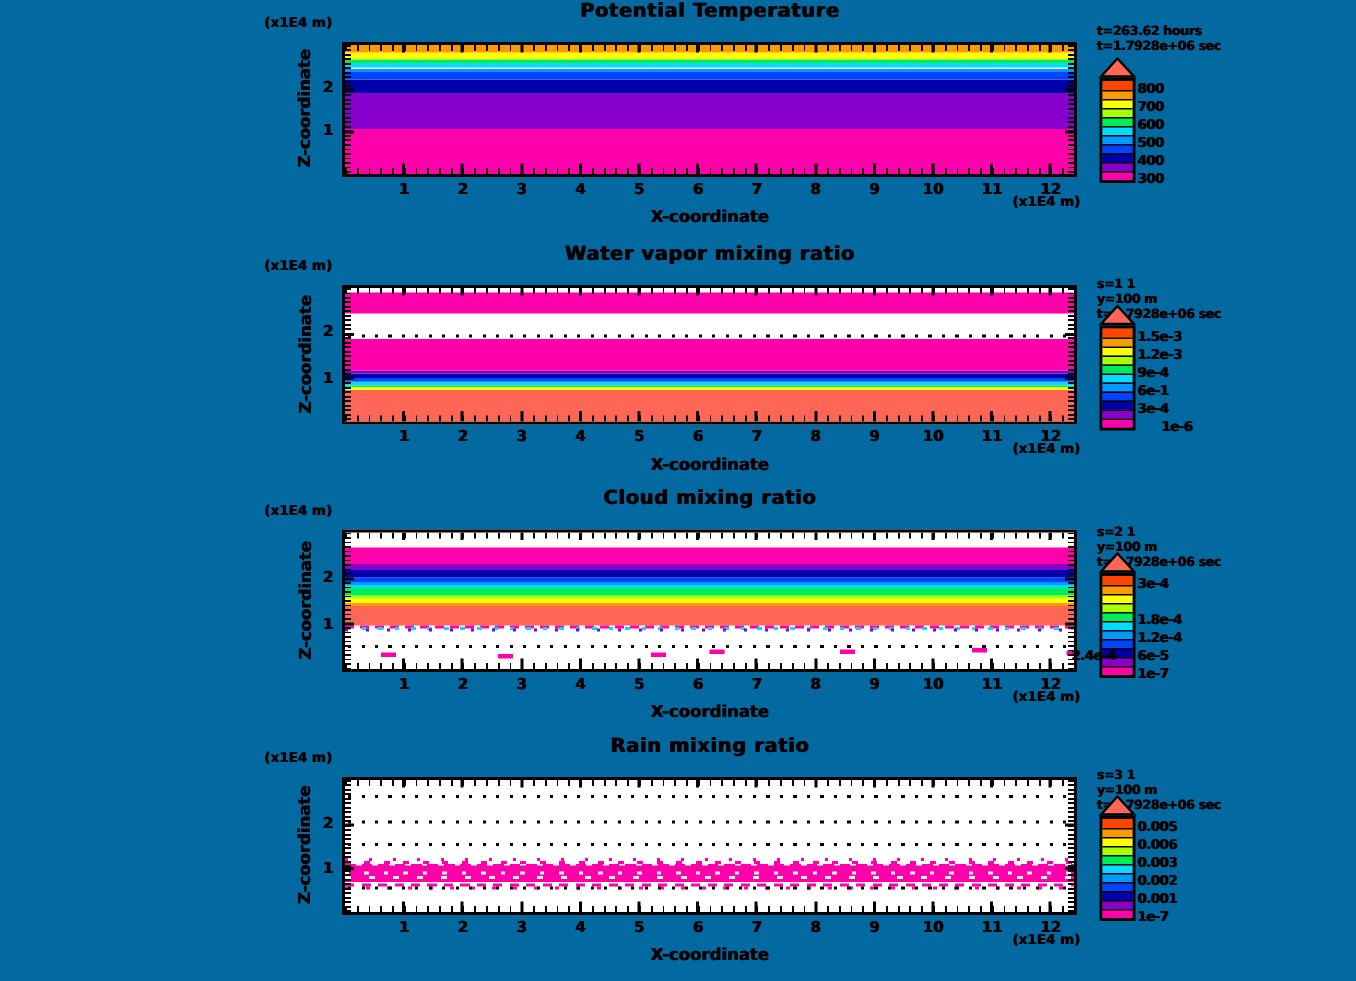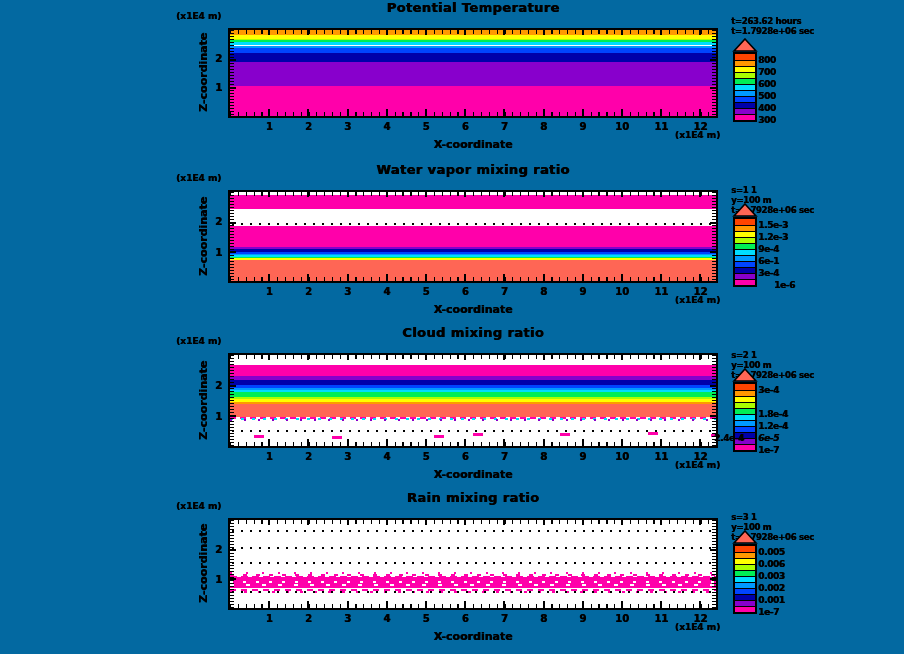--- a/index.html
+++ b/index.html
@@ -299,21 +299,21 @@
         <div class="cb-seg" style="height: 6px; background: rgb(0, 153, 255); border-top: 1px solid rgb(0, 0, 0);"></div>
         <div class="cb-seg" style="height: 6px; background: rgb(0, 68, 255); border-top: 1px solid rgb(0, 0, 0);"></div>
         <div class="cb-seg" style="height: 6px; background: rgb(0, 0, 170); border-top: 1px solid rgb(0, 0, 0);"></div>
         <div class="cb-seg" style="height: 6px; background: rgb(136, 0, 204); border-top: 1px solid rgb(0, 0, 0);"></div>
         <div class="cb-seg" style="height: 6px; background: rgb(255, 0, 170); border-top: 1px solid rgb(0, 0, 0);"></div>
       </div>
       <div class="abs cb-label" style="left: 758px; top: 385px;">3e-4</div>
       <div class="abs cb-label" style="left: 714px; top: 397px; margin-top: 36px;">2.4e-4</div>
       <div class="abs cb-label" style="left: 758px; top: 409px;">1.8e-4</div>
       <div class="abs cb-label" style="left: 758px; top: 421px;">1.2e-4</div>
-      <div class="abs cb-label" style="left: 758px; top: 433px; font-style: italic;">6e-5</div>
+      <div class="abs cb-label" style="left: 758px; top: 433px;">6e-5</div>
       <div class="abs cb-label" style="left: 758px; top: 445px;">1e-7</div>
       <div class="abs ann-line" style="left: 731px; top: 350px;">s=2 1</div>
       <div class="abs ann-line" style="left: 731px; top: 360px;">y=100 m</div>
       <div class="abs ann-line" style="left: 731px; top: 370px;">t=1.7928e+06 sec</div>
     </div>
     <svg width="26" height="14" style="position: absolute; left: 732px; top: 368px;">
       <polygon points="13,1 24,13 2,13" fill="#FF6655" stroke="#000" stroke-width="1.6"></polygon>
     </svg>
     <div class="abs" style="left: 0px; top: 0px;">
       <div class="abs title" style="left: 228px; top: 490px; width: 490px;">Rain mixing ratio</div>

